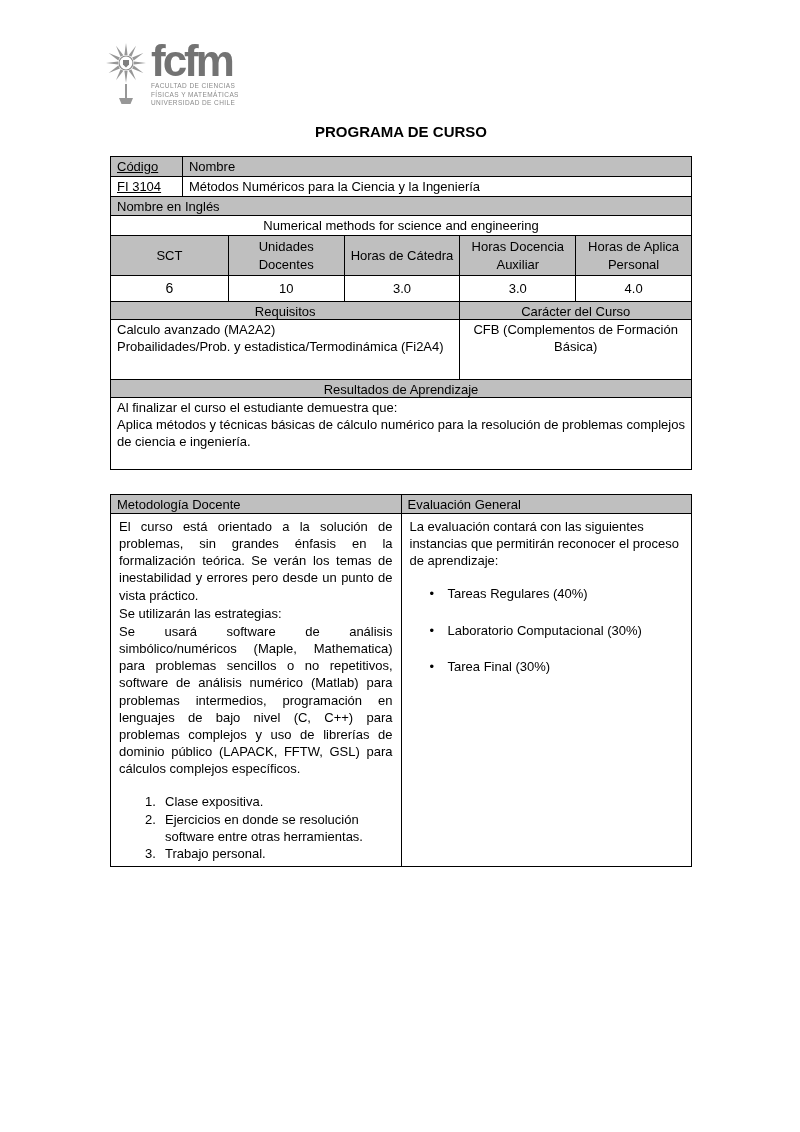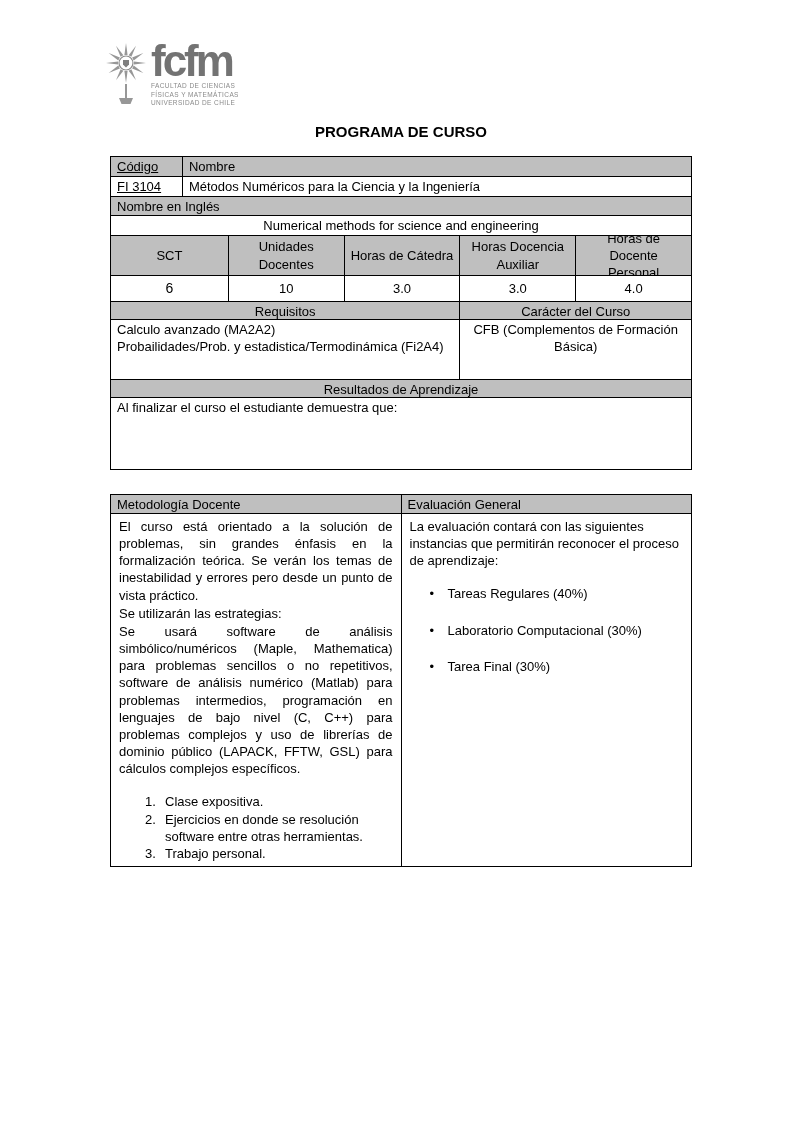--- a/index.html
+++ b/index.html
@@ -123,21 +123,21 @@
 
     <div class="row">
       <div class="c w-full h20 ctr">Numerical methods for science and engineering</div>
     </div>
 
     <div class="row">
       <div class="c hdr w-sct h40 ctr vmid">SCT</div>
       <div class="c hdr w-col h40 ctr vmid">Unidades Docentes</div>
       <div class="c hdr w-col h40 ctr vmid">Horas de Cátedra</div>
       <div class="c hdr w-col h40 ctr vmid">Horas Docencia Auxiliar</div>
-      <div class="c hdr w-col h40 ctr vmid">Horas de Docente Personal</div>
+      <div class="c hdr w-col h40 ctr vmid">Horas de Aplica Personal</div>
     </div>
 
     <div class="row">
       <div class="c w-sct h26 ctr vmid" style="font-size:14px;">6</div>
       <div class="c w-col h26 ctr vmid">10</div>
       <div class="c w-col h26 ctr vmid">3.0</div>
       <div class="c w-col h26 ctr vmid">3.0</div>
       <div class="c w-col h26 ctr vmid">4.0</div>
     </div>
 
@@ -154,20 +154,21 @@
       <div class="c w-car h60 ctr">CFB (Complementos de Formación Básica)</div>
     </div>
 
     <div class="row">
       <div class="c hdr w-full h18 ctr">Resultados de Aprendizaje</div>
     </div>
 
     <div class="row">
       <div class="c w-full h72">
         <div>Al finalizar el curso el  estudiante demuestra que:</div>
+        <div>Aplica métodos y técnicas básicas de cálculo numérico para la resolución de problemas complejos de ciencia e ingeniería.</div>
       </div>
     </div>
 
   </div>
 
   <div class="tbl tbl2">
 
     <div class="row">
       <div class="c hdr w-half h19">Metodología Docente</div>
       <div class="c hdr w-half h19">Evaluación General</div>

